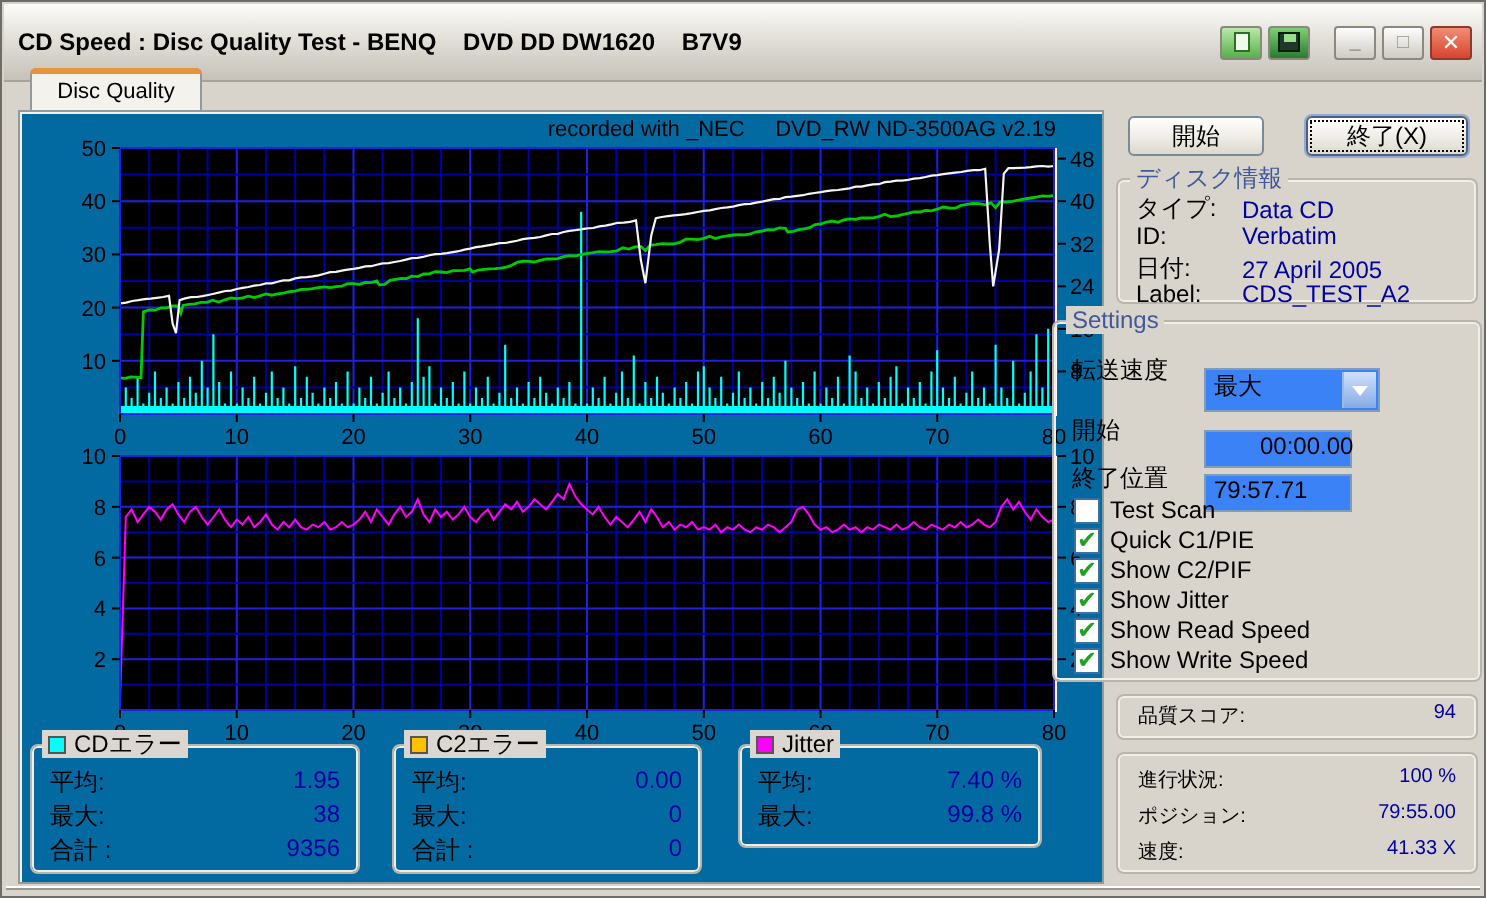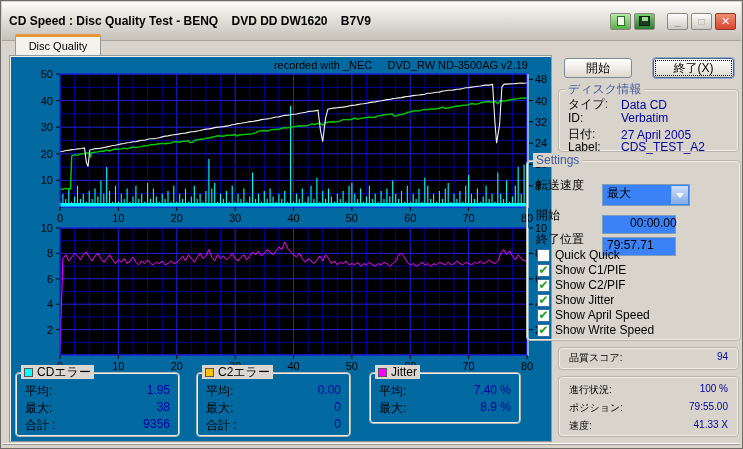--- a/index.html
+++ b/index.html
@@ -320,21 +320,21 @@
     <span class="cap">
         <span class="swatch" style="background:#ff00ff"></span>
         <span>Jitter</span>
       </span>
     <div class="stat-row" style="top:10px">
         <span>平均:</span>
         <span class="navy">7.40 %</span>
       </div>
     <div class="stat-row" style="top:27px">
         <span>最大:</span>
-        <span class="navy">8.9 %</span>
+        <span class="navy">99.8 %</span>
       </div>
   </div>
 
   <div class="xp-btn" style="left:563px; top:57px; width:68px;">
     <span>開始</span>
   </div>
   <div class="xp-btn default" style="left:652px; top:57px; width:81px;">
     <span class="focus-rect"></span>
     <span>終了(X)</span>
   </div>
@@ -372,45 +372,45 @@
     </div>
     <div class="row" style="position:absolute; left:9px; top:70px;">終了位置</div>
     <div class="field" style="left:75px; top:64px; width:74px; height:19px;">
       <span>79:57.71</span>
     </div>
 
     <div class="cb-row" style="top:87px">
         <span class="cb-box">
           <span class="cb-check"></span>
         </span>
-        <span class="cb-label">Quick Quick</span>
+        <span class="cb-label">Test Scan</span>
       </div>
     <div class="cb-row" style="top:102px">
         <span class="cb-box">
           <span class="cb-check">✔</span>
         </span>
-        <span class="cb-label">Show C1/PIE</span>
+        <span class="cb-label">Quick C1/PIE</span>
       </div>
     <div class="cb-row" style="top:117px">
         <span class="cb-box">
           <span class="cb-check">✔</span>
         </span>
         <span class="cb-label">Show C2/PIF</span>
       </div>
     <div class="cb-row" style="top:132px">
         <span class="cb-box">
           <span class="cb-check">✔</span>
         </span>
         <span class="cb-label">Show Jitter</span>
       </div>
     <div class="cb-row" style="top:147px">
         <span class="cb-box">
           <span class="cb-check">✔</span>
         </span>
-        <span class="cb-label">Show April Speed</span>
+        <span class="cb-label">Show Read Speed</span>
       </div>
     <div class="cb-row" style="top:162px">
         <span class="cb-box">
           <span class="cb-check">✔</span>
         </span>
         <span class="cb-label">Show Write Speed</span>
       </div>
   </div>
 
   <div class="group" style="left:557px; top:346px; width:181px; height:23px;">

